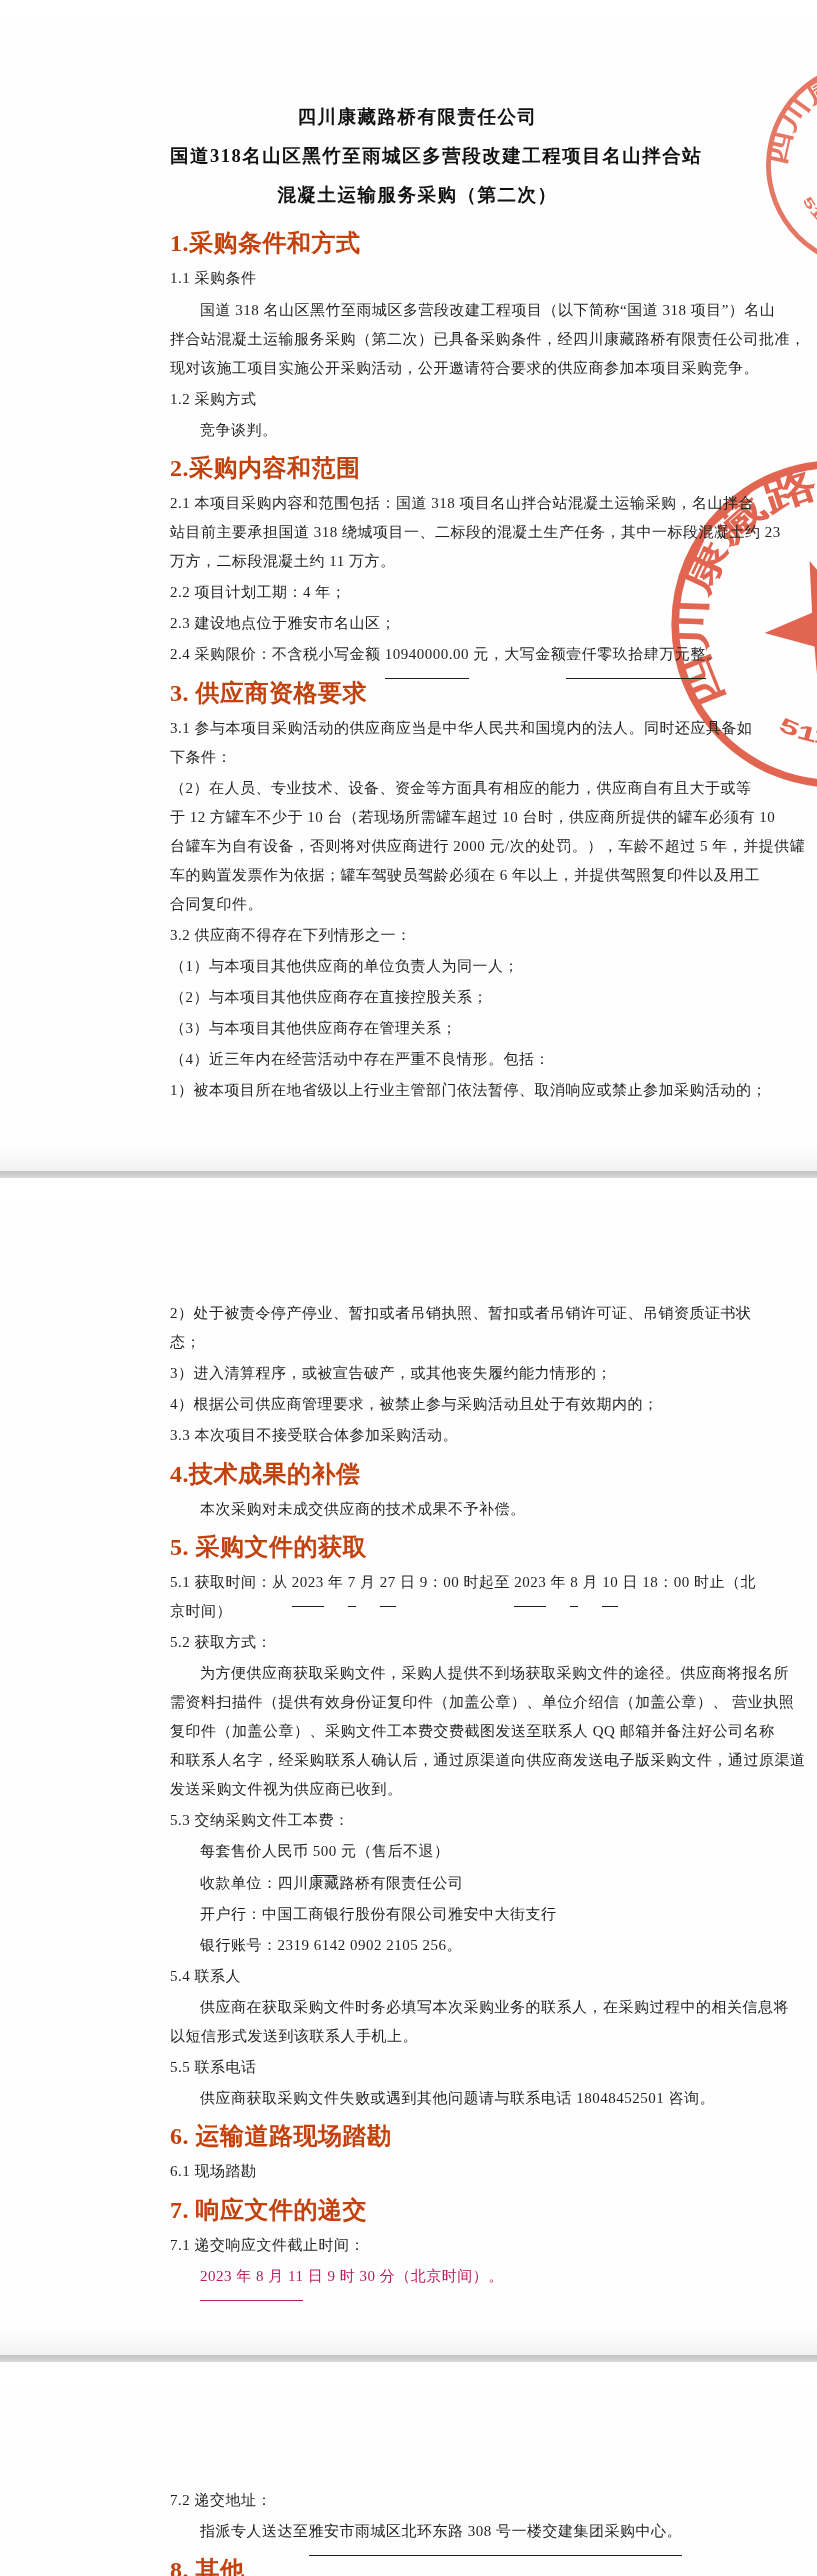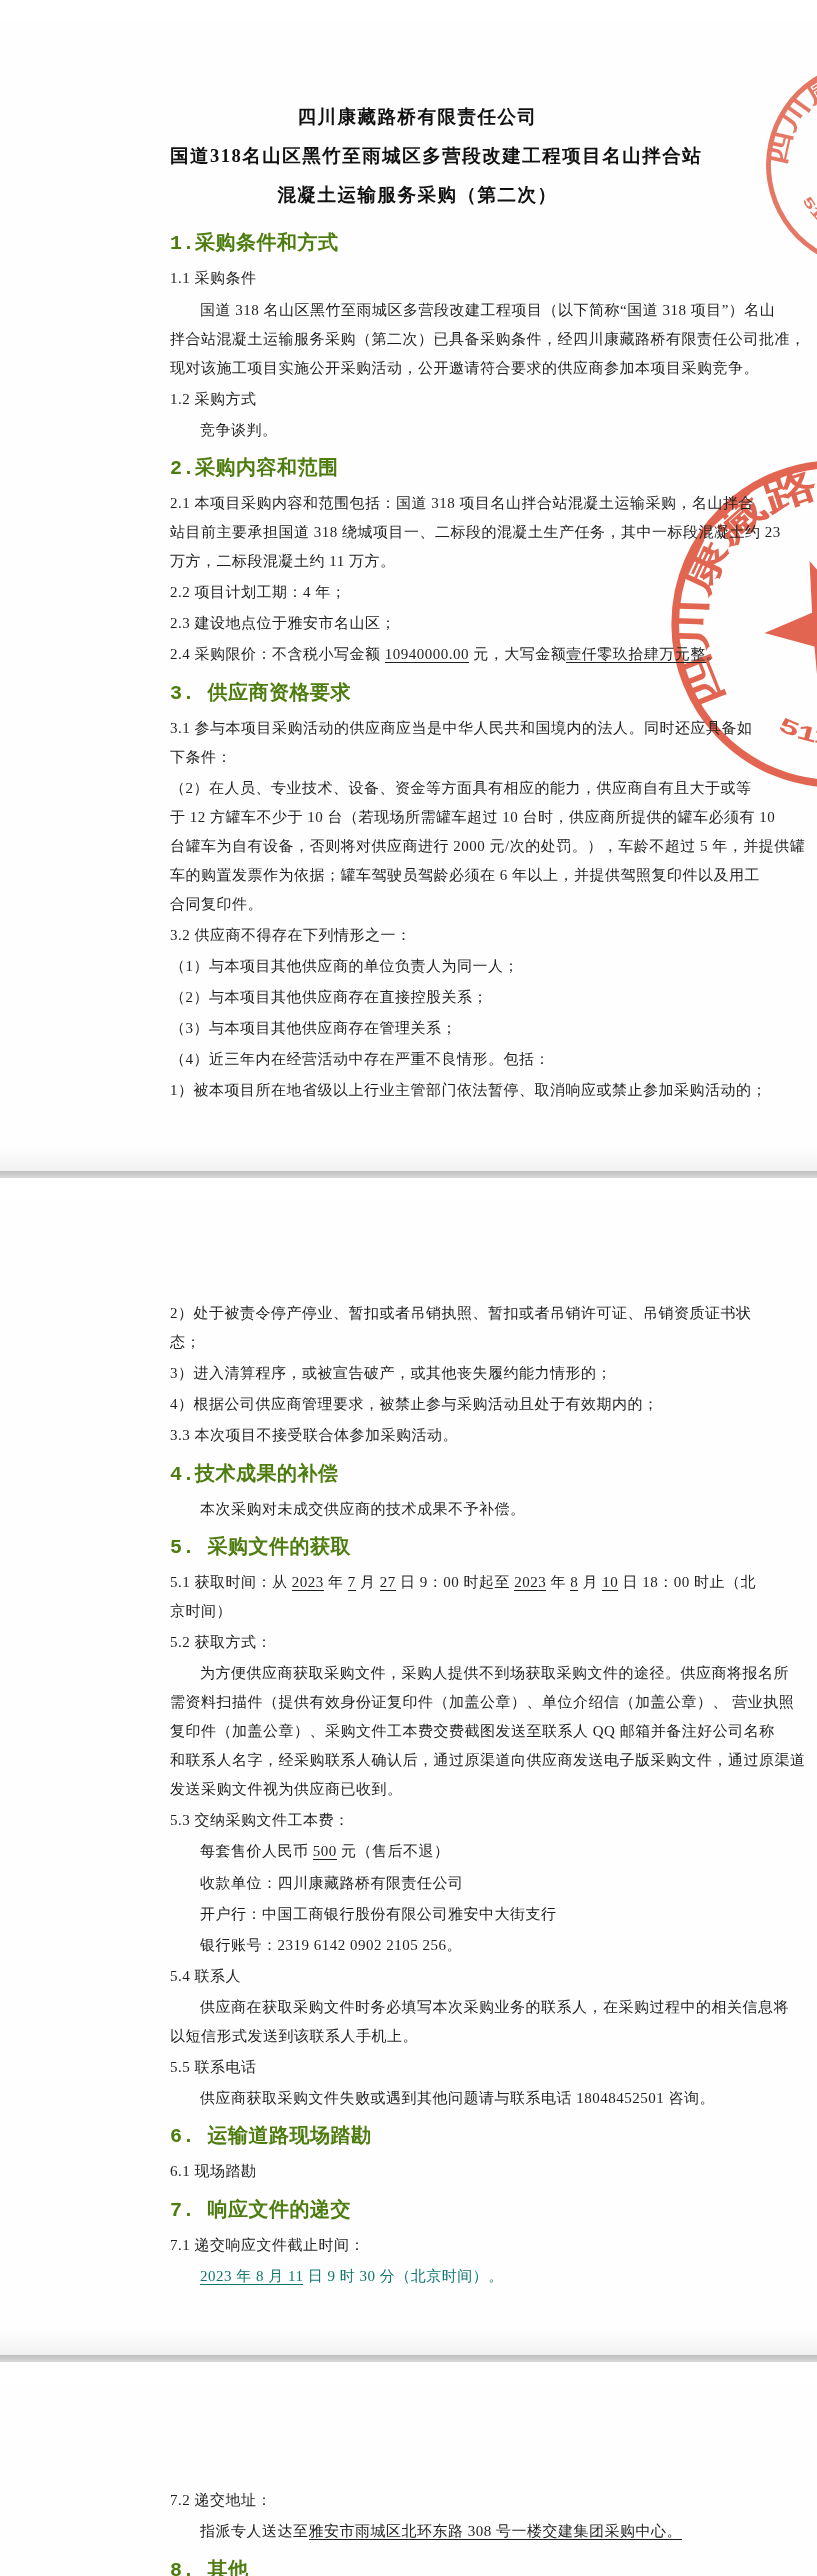--- a/index.html
+++ b/index.html
@@ -18,29 +18,29 @@
     background:linear-gradient(rgba(0,0,0,0),rgba(0,0,0,0.05));
   }
   .content{margin-left:170px;width:592px;position:relative;z-index:2;}
   .doc-title{
     width:495px;text-align:center;font-weight:bold;font-size:18.5px;line-height:39px;
     letter-spacing:1.5px;white-space:nowrap;color:#111;
     font-family:"Liberation Serif","DejaVu Serif",serif;
   }
   .title-wrap{margin-bottom:12.4px;}
   .h{
-    font-family:Liberation Mono, monospace;
-    font-weight:bold;font-size:20px;line-height:33px;color:#4d7c0f;
+    font-family:Liberation Serif, serif;
+    font-weight:bold;font-size:24px;line-height:33px;color:#c2410c;
     margin:7.2px 0 4.1px 0;white-space:nowrap;letter-spacing:0.5px;
   }
   .blk{margin:0 0 2.1px 0;}
   .line{font-size:15px;line-height:29px;white-space:nowrap;letter-spacing:0.5px;}
   .para > .line:first-child{padding-left:30px;font-family:Liberation Serif, serif;}
-  .red .line{color:#0f766e;}
-  .u{border-bottom:1px solid currentColor;padding-bottom:0;}
+  .red .line{color:#be185d;}
+  .u{border-bottom:1px solid currentColor;padding-bottom:16px;}
   .stamp{position:absolute;z-index:1;pointer-events:none;}
 </style>
 </head>
 <body>
 
 <div id="doc-root">
     <section class="page page1">
       <div class="content">
         <div class="title-wrap">
           <div class="doc-title">四川康藏路桥有限责任公司</div>

